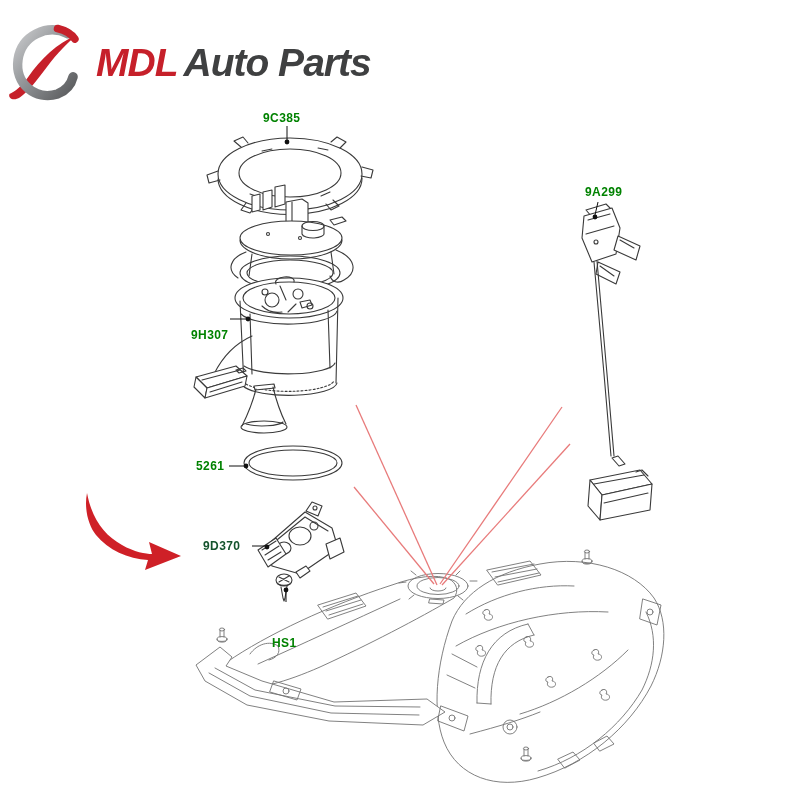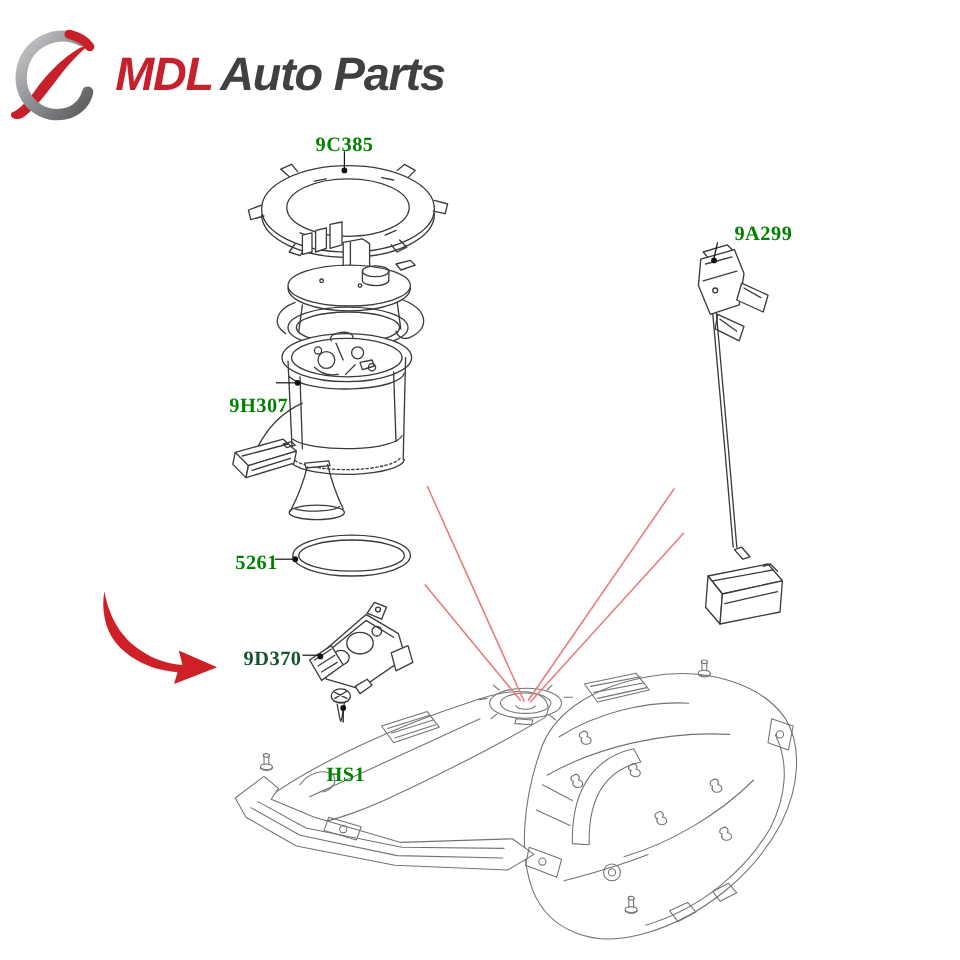--- a/index.html
+++ b/index.html
@@ -9,26 +9,26 @@
 
   
   .logo{position:absolute;left:6px;top:6px;display:flex;align-items:center;gap:4px;}
   .logo-mark{width:86px;height:86px;}
   .logo-text{font-style:italic;font-weight:bold;font-size:39px;letter-spacing:-1px;
              white-space:nowrap;line-height:86px;}
   .logo-text .mdl{color:#c6202a;padding-right:6px;}
   .logo-text .rest{color:#3f4041;}
 
   
-  .part-label{position:absolute;font-size:17px;font-weight:bold;letter-spacing:.4px;
-              font-family:Liberation Serif, serif;}
+  .part-label{position:absolute;font-size:12px;font-weight:bold;letter-spacing:.4px;
+              font-family:Liberation Sans, sans-serif;}
   .green{color:#008200;}
   .blue{color:#14532d;}
   .l-9c385{left:263px;top:97px;}
-  .l-9a299{left:612px;top:171px;}
+  .l-9a299{left:585px;top:171px;}
   .l-9h307{left:191px;top:314px;}
   .l-9417 {left:196px;top:445px;}
   .l-9d370{left:203px;top:525px;}
   .l-hs1  {left:272px;top:622px;}
 
   svg .ink{stroke:#3a3a3a;fill:none;stroke-width:1.1;stroke-linecap:round;stroke-linejoin:round;}
   svg .inkf{stroke:#3a3a3a;fill:#fff;stroke-width:1.1;stroke-linejoin:round;}
   svg .tank{stroke:#737373;fill:none;stroke-width:.9;stroke-linecap:round;stroke-linejoin:round;}
   svg .tankf{stroke:#737373;fill:#fff;stroke-width:.9;stroke-linejoin:round;}
   svg .lead{stroke:#111;fill:none;stroke-width:1;}

